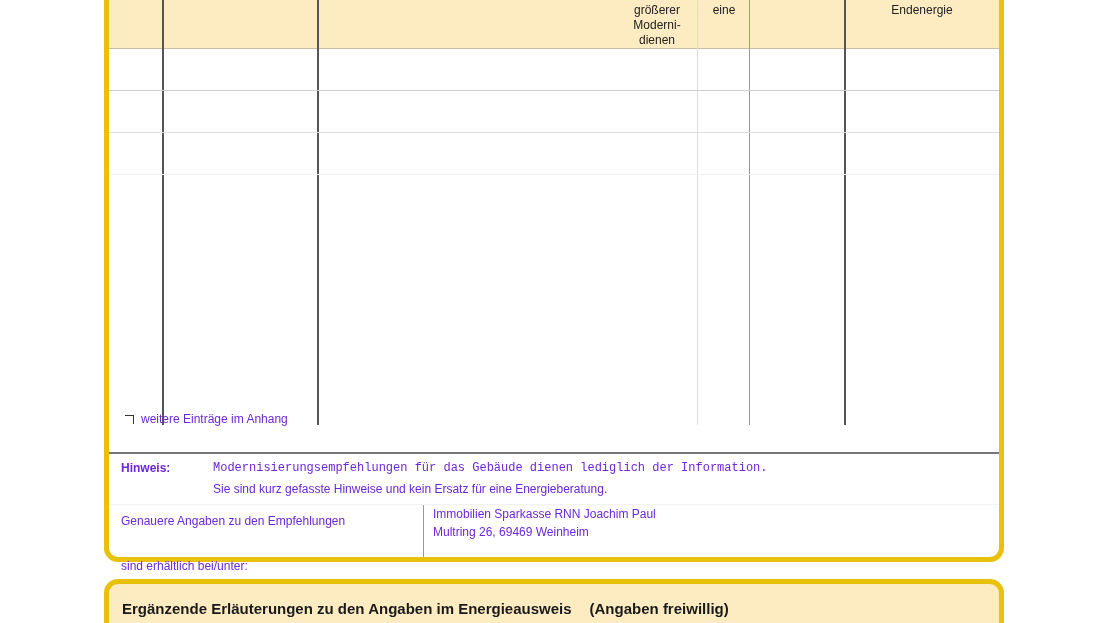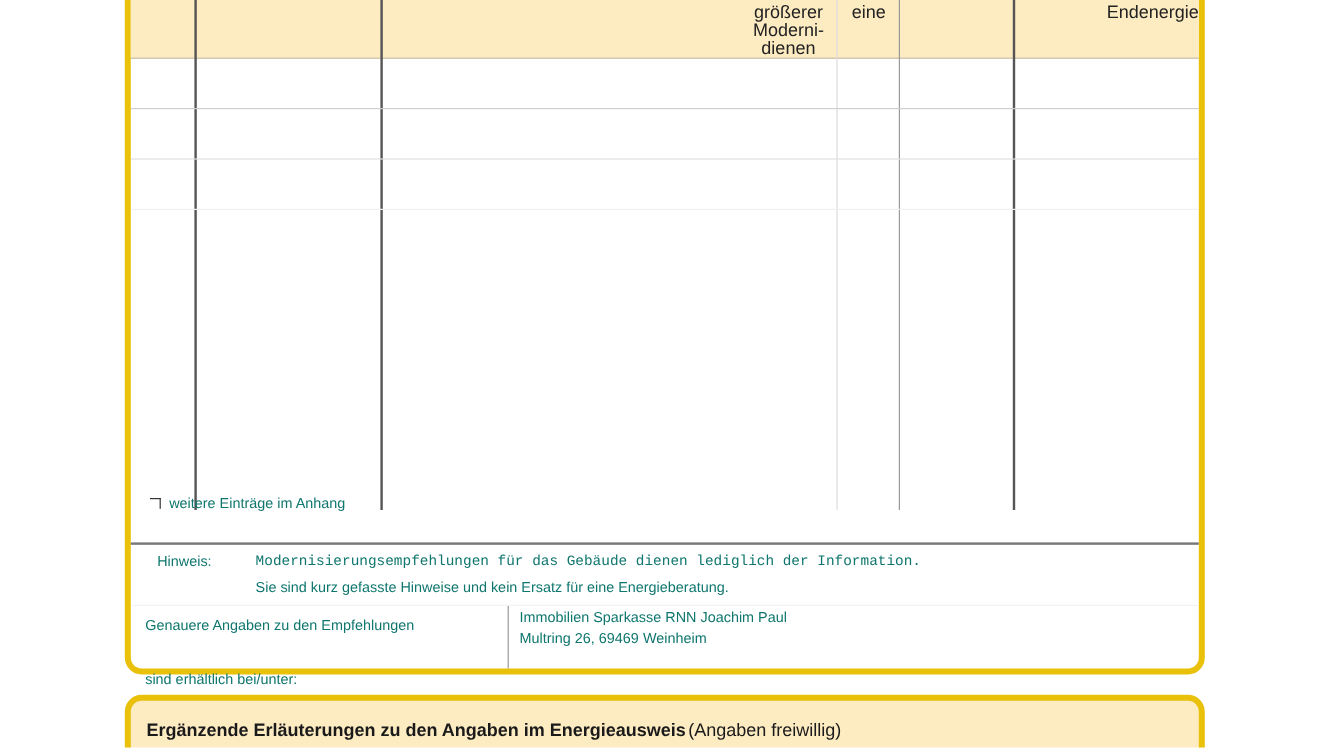--- a/index.html
+++ b/index.html
@@ -12,60 +12,60 @@
   .box1 {
     position:absolute; left:104px; top:-20px; width:890px; height:572px;
     border:5px solid #E9C10B; border-radius:0 0 14px 14px;
     background:#fff;
   }
   .hdr {
     position:absolute; left:0; top:0; width:890px; height:63px;
     background:#FDEBC2; border-bottom:1px solid #c9bfa8;
   }
   .hcell {
-    position:absolute; font-size:15px; line-height:15px; text-align:center; color:#222;
+    position:absolute; font-size:12px; line-height:15px; text-align:center; color:#222;
   }
   .vline { position:absolute; width:1px; }
   .vdark { background:#555; width:1.5px; }
   .vgray { background:#999; }
   .vlight { background:#dcdcdc; }
   .hline { position:absolute; left:0; width:890px; height:1px; }
   .row-text {
-    position:absolute; font-size:12px; color:#0f766e; white-space:nowrap;
+    position:absolute; font-size:12px; color:#6d28d9; white-space:nowrap;
   }
-  .bold { font-weight:normal;margin-left:10px; }
+  .bold { font-weight:bold; }
   .box2 {
     position:absolute; left:104px; top:579px; width:890px; height:60px;
     border:5px solid #E9C10B; border-radius:14px 14px 0 0;
     background:#FDEBC2;
   }
   .box2-title {
     position:absolute; left:13px; top:16px; font-size:15px; white-space:nowrap; color:#1a1a1a;
   }
   .box2-title .t { font-weight:bold; }
-  .box2-title .s { font-weight:normal; margin-left:2px; }
+  .box2-title .s { font-weight:bold; margin-left:18px; }
   .chk {
     position:absolute; left:16px; top:428px; width:8px; height:8px;
     border-top:1.2px solid #333; border-right:1.2px solid #333;
   }
 </style>
 </head>
 <body>
 
 <div class="box1">
   <div class="hdr">
     <div class="hcell" style="left:508px; top:18px; width:80px;">
       <div>größerer</div>
       <div>Moderni-</div>
       <div>dienen</div>
     </div>
     <div class="hcell" style="left:589px; top:18px; width:52px;">
       <div>eine</div>
     </div>
-    <div class="hcell" style="left:736px; top:18px; width:154px;text-align:right;">
+    <div class="hcell" style="left:736px; top:18px; width:154px;">
       <div>Endenergie</div>
     </div>
   </div>
 
   <div class="vline vdark" style="left:53px; top:0; height:440px;"></div>
   <div class="vline vdark" style="left:208px; top:0; height:440px;"></div>
   <div class="vline vlight" style="left:588px; top:0; height:440px;"></div>
   <div class="vline vgray" style="left:640px; top:0; height:440px;"></div>
   <div class="vline vdark" style="left:735px; top:0; height:440px;"></div>
 

